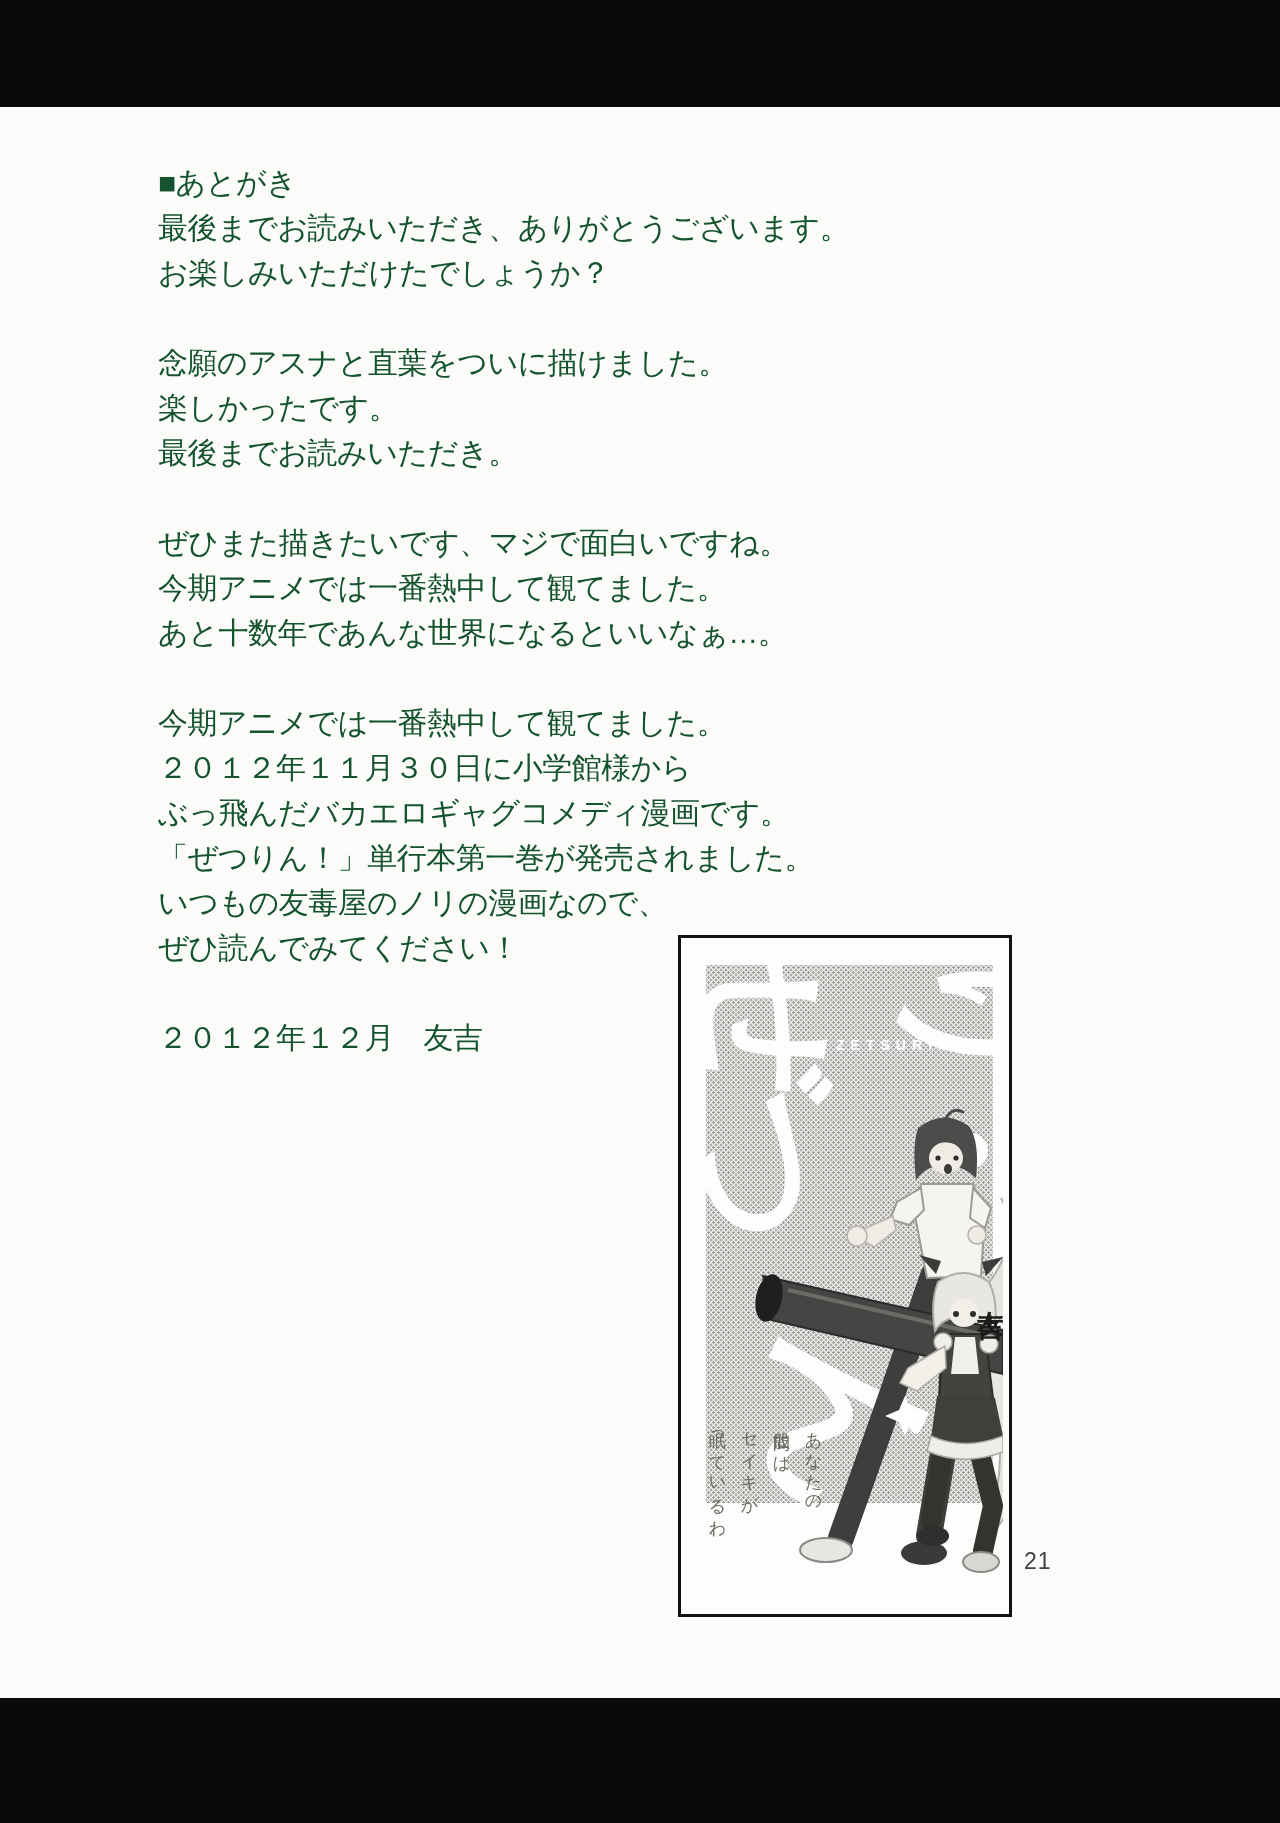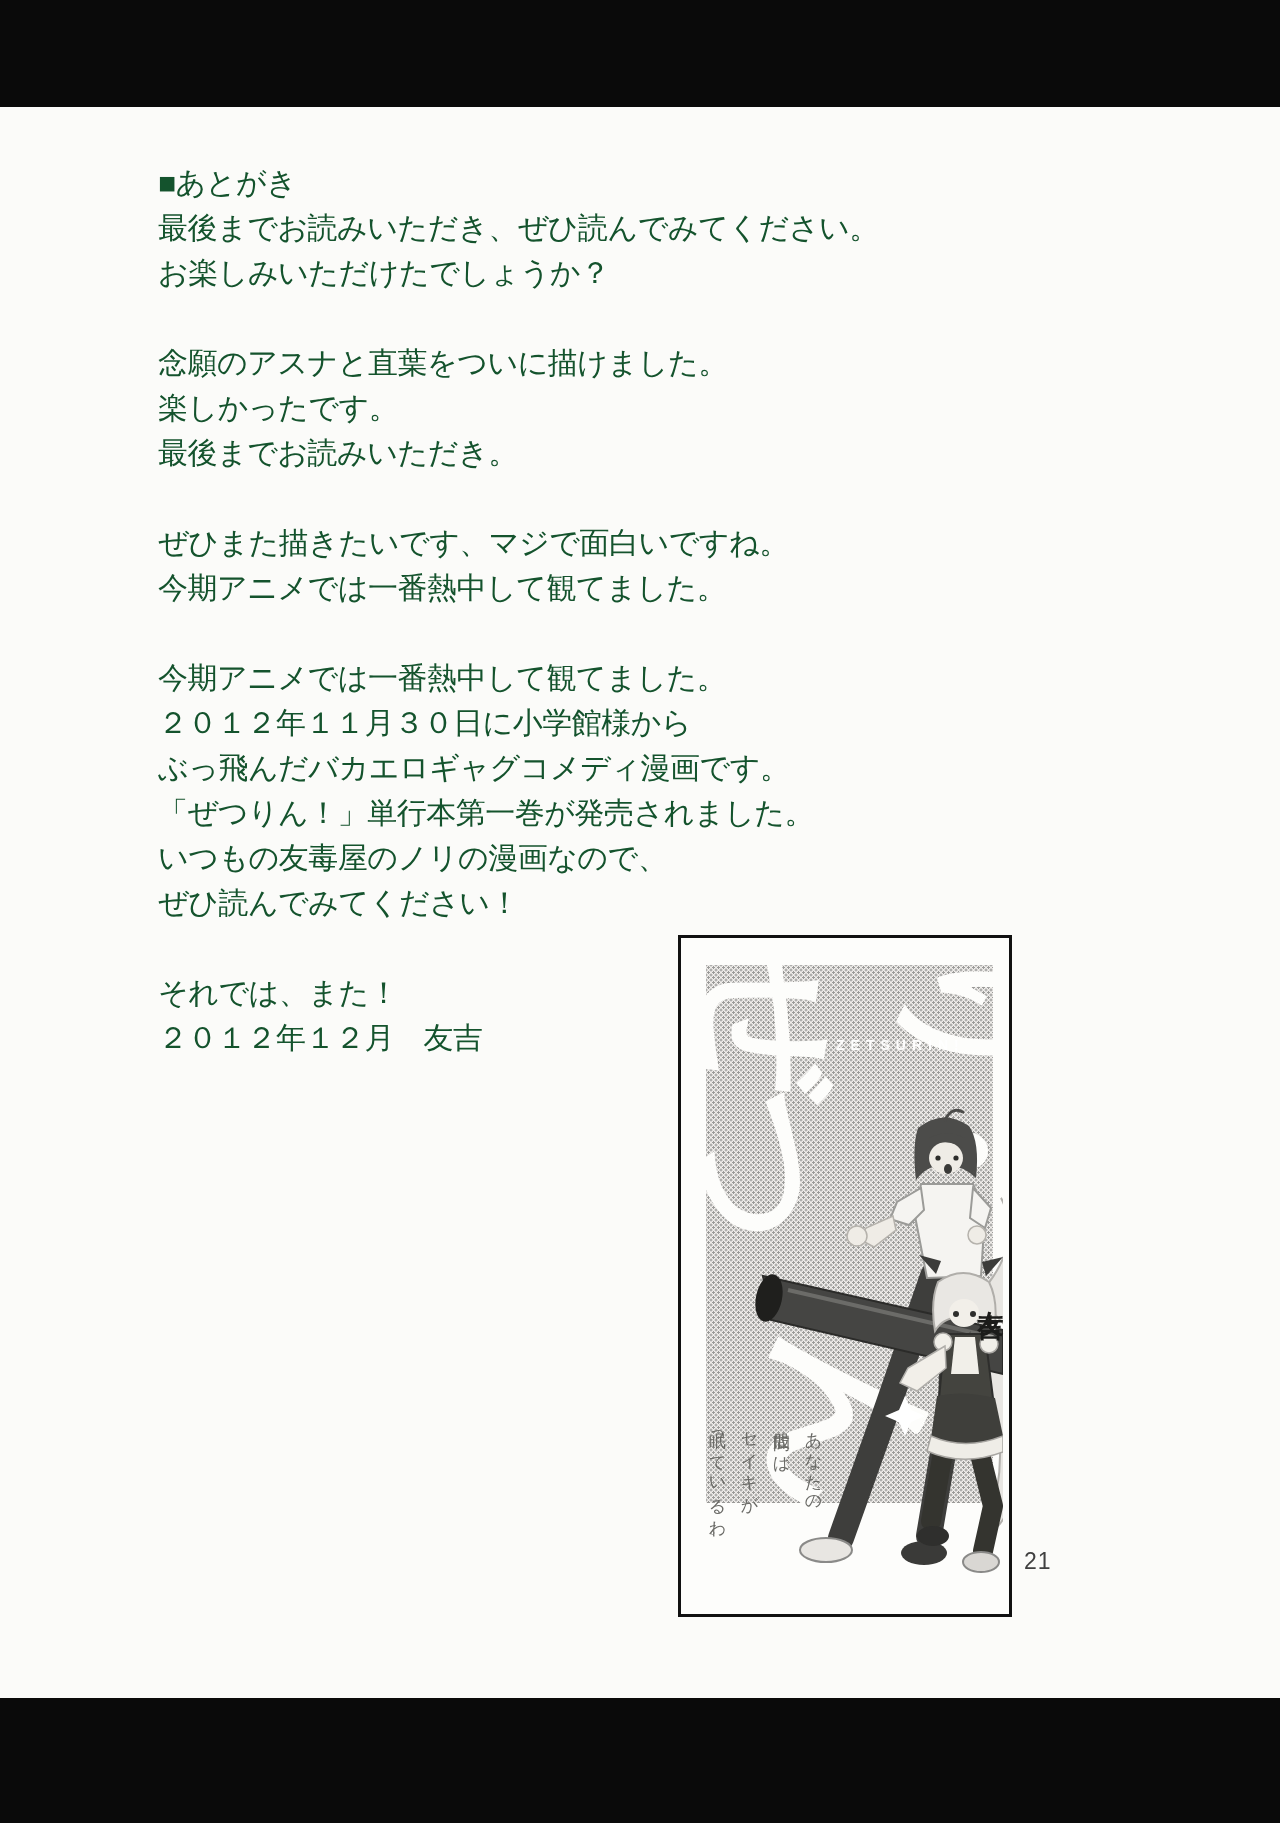--- a/index.html
+++ b/index.html
@@ -68,38 +68,38 @@
   }
 </style>
 </head>
 <body>
 
 <div class="bar top"></div>
 <div class="bar bottom"></div>
 
 <div class="afterword">
   <div class="line">■あとがき</div>
-  <div class="line">最後までお読みいただき、ぜひ読んでみてください。</div>
+  <div class="line">最後までお読みいただき、ありがとうございます。</div>
   <div class="line">お楽しみいただけたでしょうか？</div>
   <div class="line"></div>
   <div class="line">念願のアスナと直葉をついに描けました。</div>
   <div class="line">楽しかったです。</div>
   <div class="line">最後までお読みいただき。</div>
   <div class="line"></div>
   <div class="line">ぜひまた描きたいです、マジで面白いですね。</div>
   <div class="line">今期アニメでは一番熱中して観てました。</div>
+  <div class="line">あと十数年であんな世界になるといいなぁ…。</div>
   <div class="line"></div>
   <div class="line">今期アニメでは一番熱中して観てました。</div>
   <div class="line">２０１２年１１月３０日に小学館様から</div>
   <div class="line">ぶっ飛んだバカエロギャグコメディ漫画です。</div>
   <div class="line">「ぜつりん！」単行本第一巻が発売されました。</div>
   <div class="line">いつもの友毒屋のノリの漫画なので、</div>
   <div class="line">ぜひ読んでみてください！</div>
   <div class="line"></div>
-  <div class="line">それでは、また！</div>
   <div class="line">２０１２年１２月　友吉</div>
 </div>
 
 <div class="cover-box">
   <div class="halftone">
     <span class="title-glyph glyph-ze">ぜ</span>
     <span class="title-glyph glyph-tsu">つ</span>
     <span class="title-glyph glyph-ri">り</span>
     <span class="title-glyph glyph-n">ん</span>
     <div class="romaji">ZETSURIN!</div>

